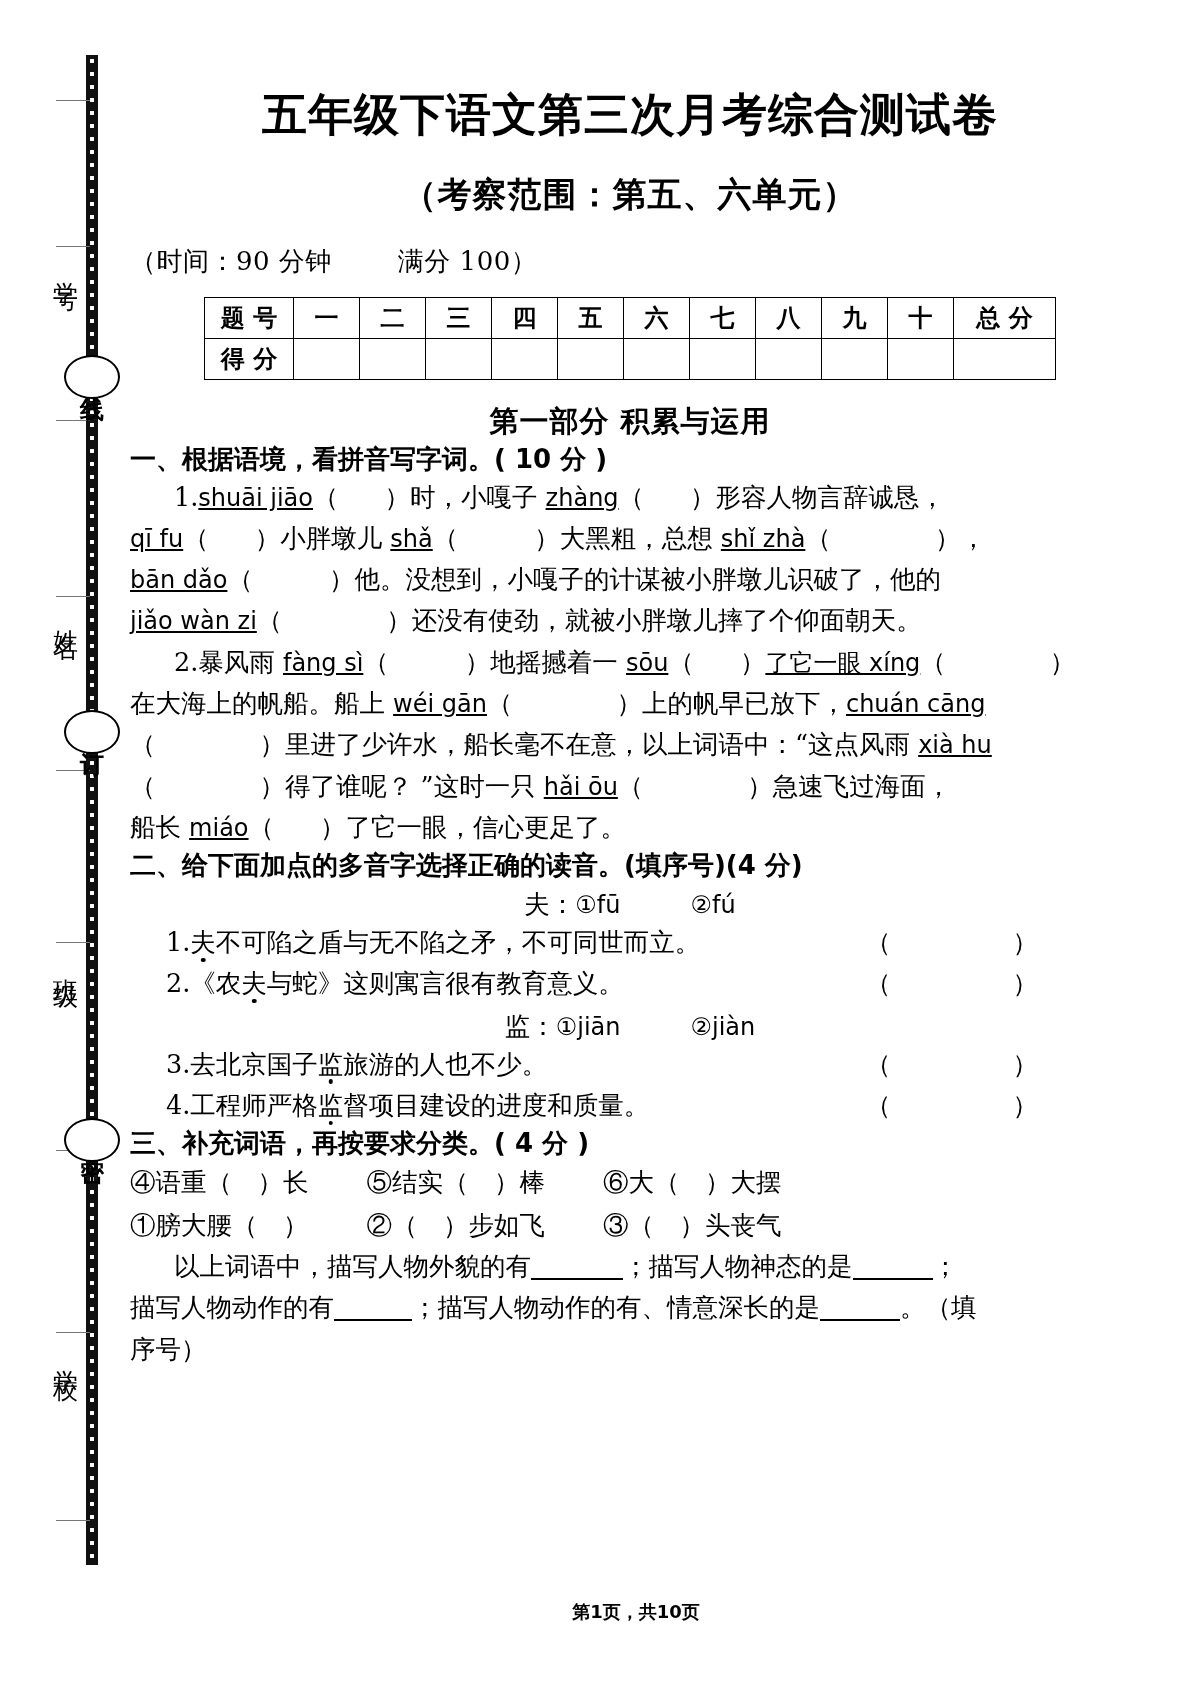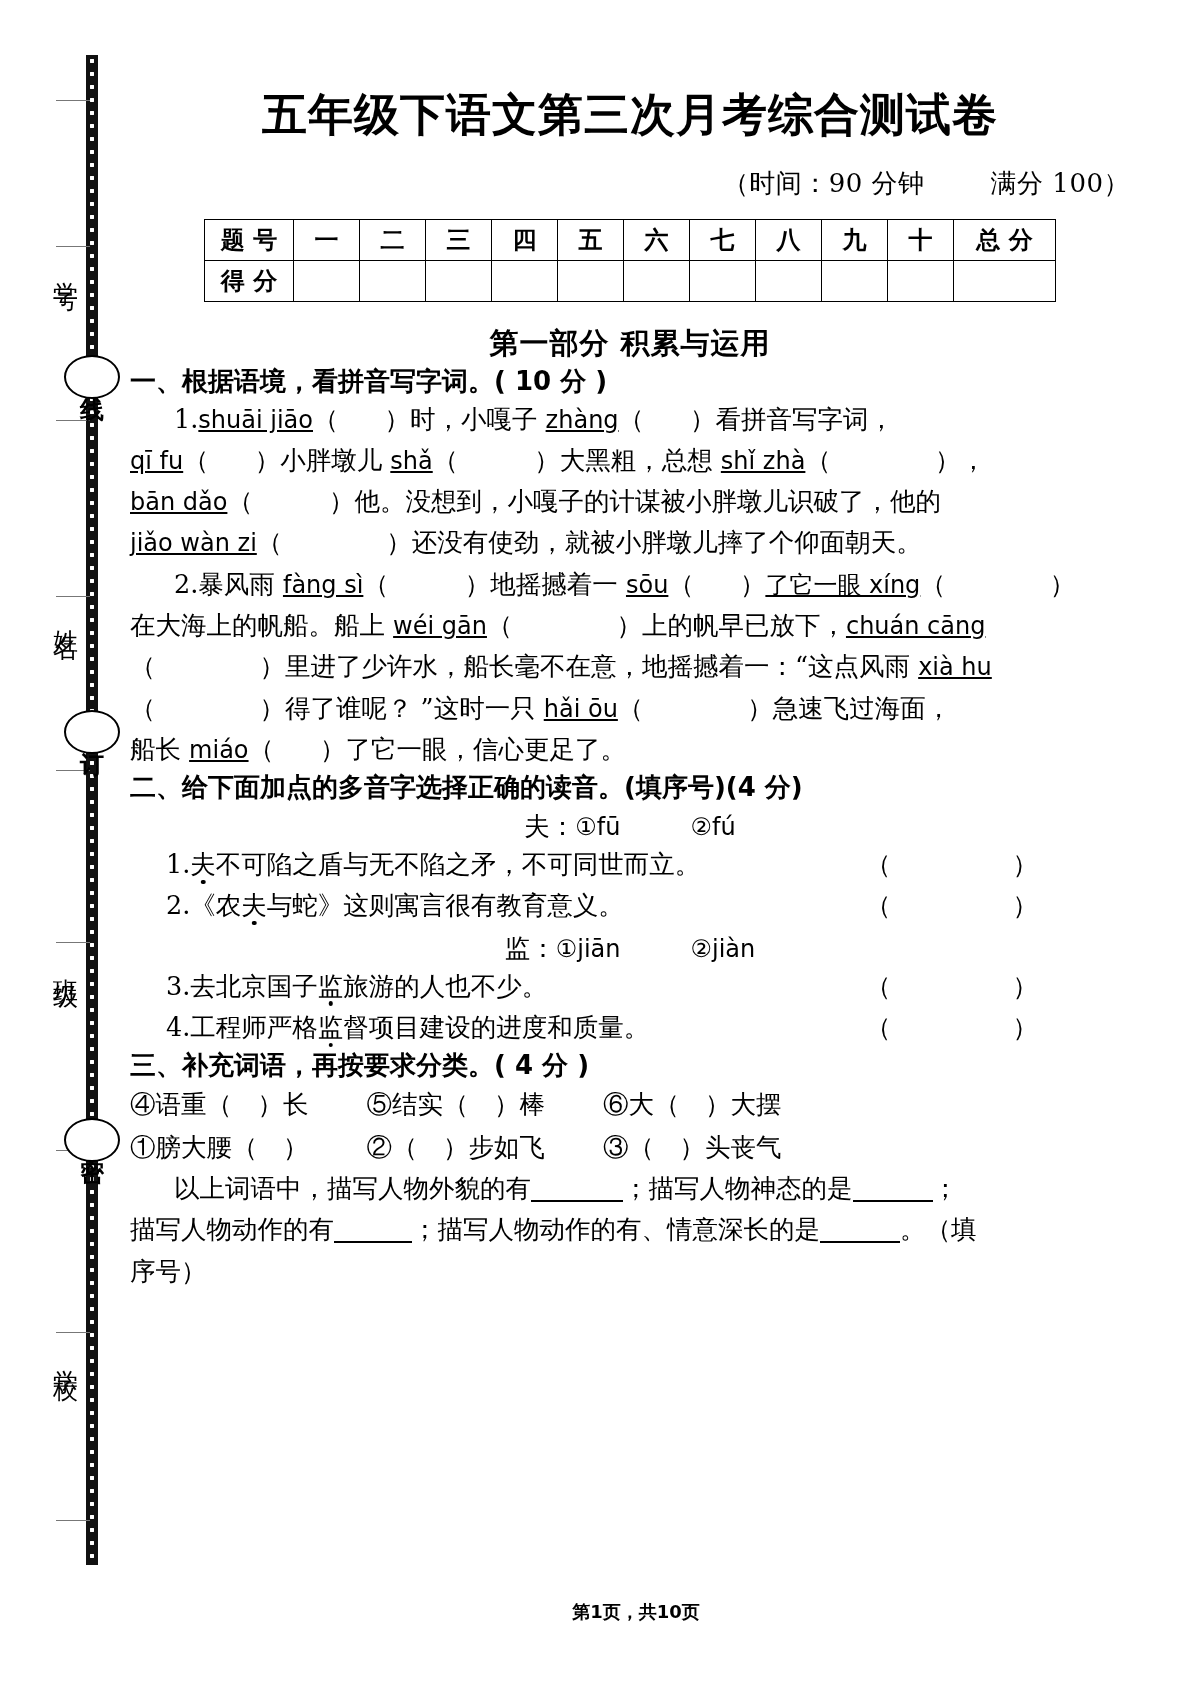--- a/index.html
+++ b/index.html
@@ -117,21 +117,21 @@
   }
   .doc-subtitle {
     text-align: center;
     font-family: "DejaVu Serif", serif;
     font-weight: 700;
     font-size: 34px;
     margin-top: 32px;
     letter-spacing: 1px;
   }
   .doc-meta {
-    text-align: right;
+    text-align: left;
     font-family: "DejaVu Serif", serif;
     font-size: 26px;
     margin-top: 26px;
     letter-spacing: 0.5px;
   }
   .doc-meta .gap { display: inline-block; width: 66px; }
 
   
   .score-table {
     margin: 18px auto 0 auto;
@@ -272,20 +272,21 @@
   <div class="margin-label lbl-xx">学校</div>
 
   <div class="seal-badge badge-1">线</div>
   <div class="seal-badge badge-2">订</div>
   <div class="seal-badge badge-3">密</div>
 </div>
 
 <div id="page-body">
 
   <div class="doc-title">五年级下语文第三次月考综合测试卷</div>
+  <div class="doc-subtitle">（考察范围：第五、六单元）</div>
   <div class="doc-meta">
     <span>（时间：90 分钟</span><span class="gap"></span><span>满分 100）</span>
   </div>
 
   <table class="score-table">
     <tbody>
         <tr>
       <td class="head-cell">题 号</td>
       <td class="num-cell">一</td>
       <td class="num-cell">二</td>
@@ -314,30 +315,30 @@
       <td class="total-cell"></td>
     </tr>
   </tbody>
     </table>
 
   <div class="part-heading">第一部分  积累与运用</div>
 
   <div class="q-heading">一、根据语境，看拼音写字词。( 10 分 )</div>
 
   <div class="q-body">
-    <span class="indent"></span><span>1.</span><span class="py">shuāi jiāo</span>（<span class="sp-s"></span>）<span>时，小嘎子 </span><span class="py">zhàng</span>（<span class="sp-s"></span>）<span>看拼音写字词，</span><br>
+    <span class="indent"></span><span>1.</span><span class="py">shuāi jiāo</span>（<span class="sp-s"></span>）<span>时，小嘎子 </span><span class="py">zhàng</span>（<span class="sp-s"></span>）<span>形容人物言辞诚恳，</span><br>
     <span class="py">qī fu</span>（<span class="sp-s"></span>）<span>小胖墩儿 </span><span class="py">shǎ</span>（<span class="sp-m"></span>）<span>大黑粗，总想 </span><span class="py">shǐ zhà</span>（<span class="sp-l"></span>）<span>，</span><br>
     <span class="py">bān dǎo</span>（<span class="sp-m"></span>）<span>他。没想到，小嘎子的计谋被小胖墩儿识破了，他的</span><br>
     <span class="py">jiǎo wàn zi</span>（<span class="sp-l"></span>）<span>还没有使劲，就被小胖墩儿摔了个仰面朝天。</span>
   </div>
 
   <div class="q-body">
     <span class="indent"></span><span>2.</span><span>暴风雨 </span><span class="py">fàng sì</span>（<span class="sp-m"></span>）<span>地摇撼着一 </span><span class="py">sōu</span>（<span class="sp-s"></span>）<span class="py">了它一眼 xíng</span>（<span class="sp-l"></span>）<br>
     <span>在大海上的帆船。船上 </span><span class="py">wéi gān</span>（<span class="sp-l"></span>）<span>上的帆早已放下，</span><span class="py">chuán cāng</span><br>
-    （<span class="sp-l"></span>）<span>里进了少许水，船长毫不在意，地摇撼着一：“这点风雨 </span><span class="py">xià hu</span><br>
+    （<span class="sp-l"></span>）<span>里进了少许水，船长毫不在意，以上词语中：“这点风雨 </span><span class="py">xià hu</span><br>
     （<span class="sp-l"></span>）<span>得了谁呢？ ”这时一只 </span><span class="py">hǎi ōu</span>（<span class="sp-l"></span>）<span>急速飞过海面，</span><br>
     <span>船长 </span><span class="py">miáo</span>（<span class="sp-s"></span>）<span>了它一眼，信心更足了。</span>
   </div>
 
   <div class="q-heading">二、给下面加点的多音字选择正确的读音。(填序号)(4 分)</div>
 
   <div class="center-line">
     <span>夫：</span><span class="circnum">①fū</span><span class="optgap"></span><span class="circnum">②fú</span>
   </div>
 

